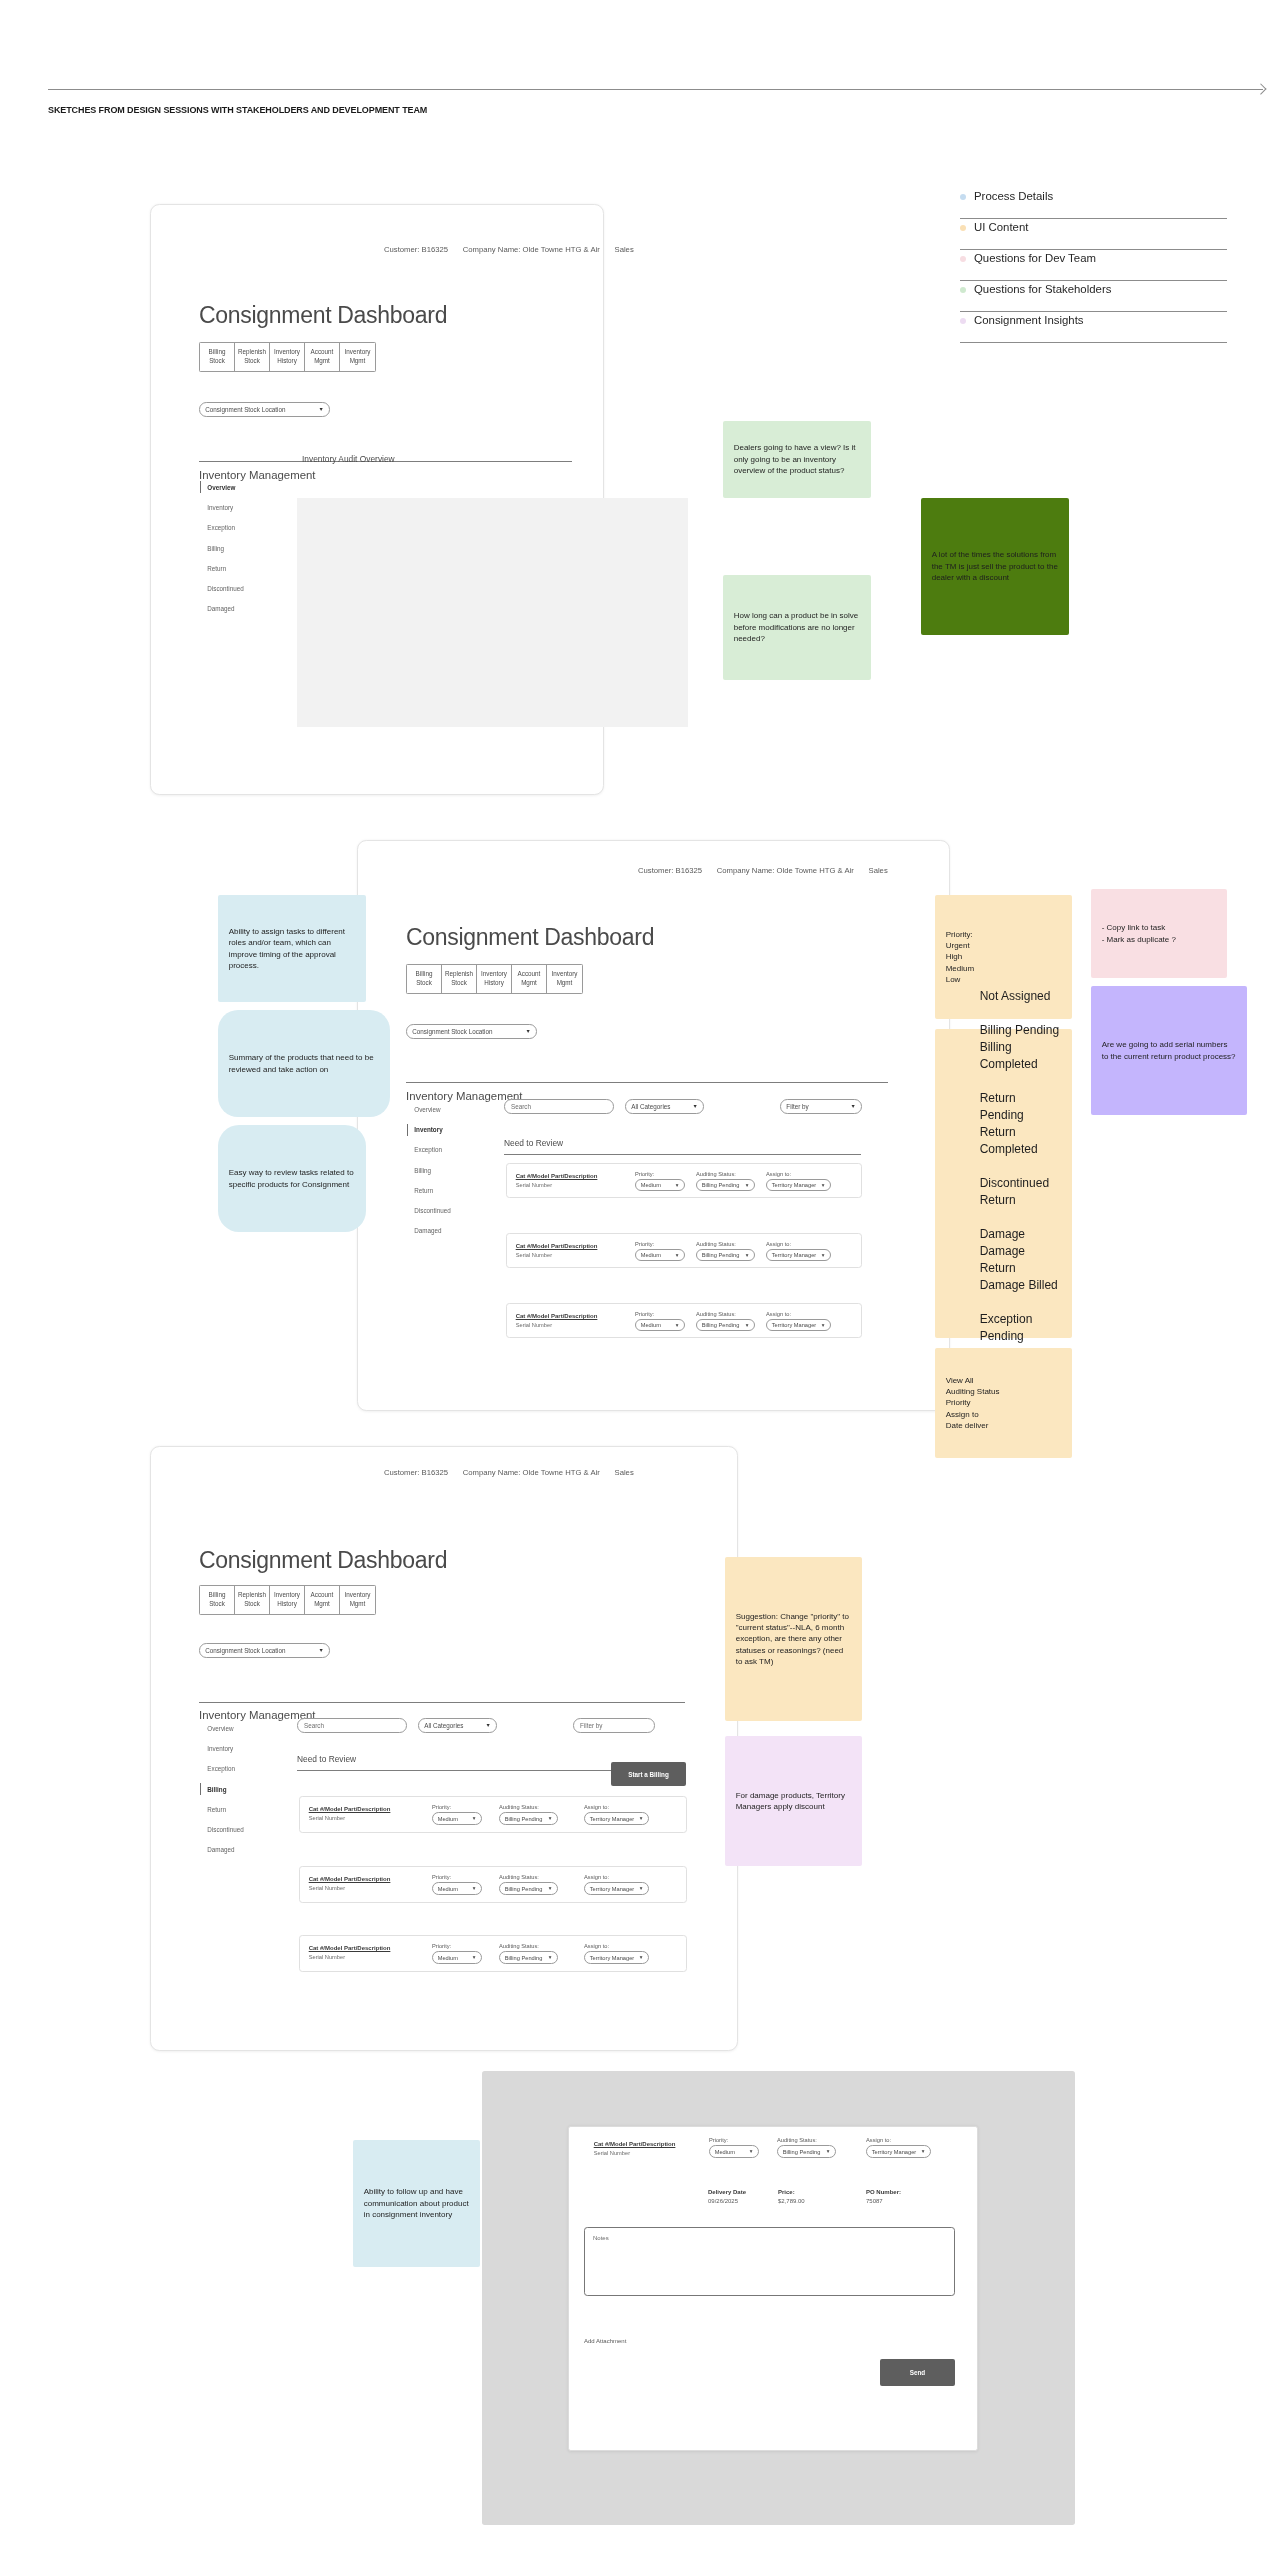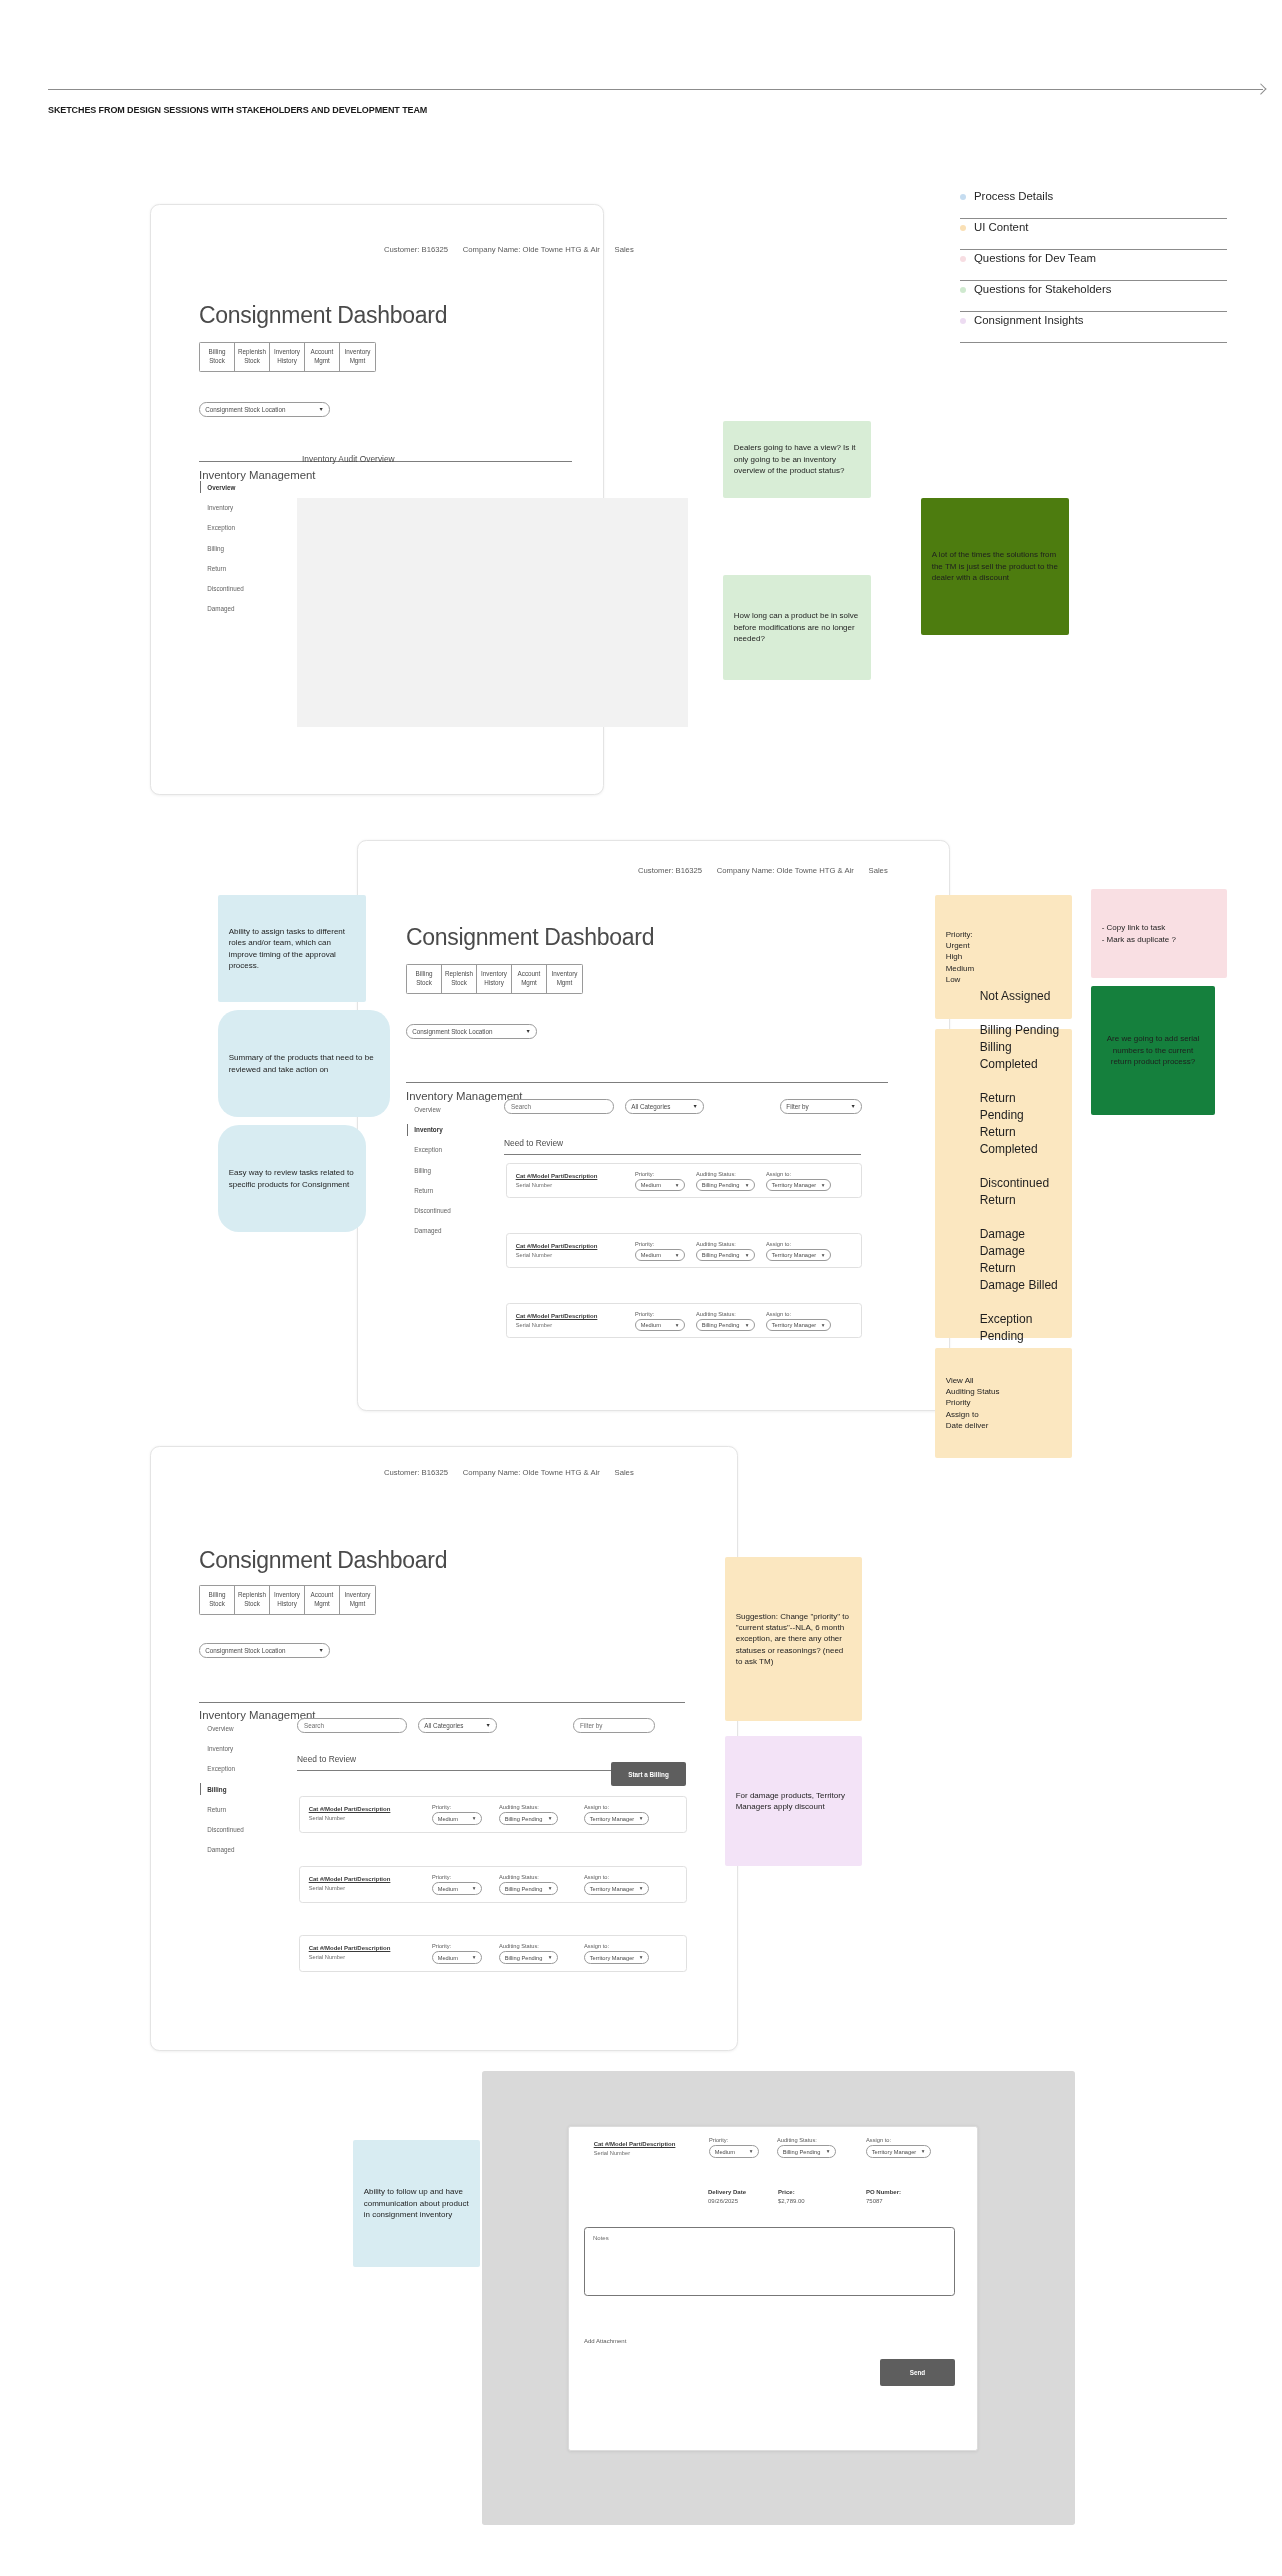--- a/index.html
+++ b/index.html
@@ -525,21 +525,21 @@
 Auditing Status
 Priority
 Assign to
 Date deliver</span>
 </div>
 
 <div class="note" style="left:1091px; top:889px; width:136px; height:89px; background:#f9dfe3;">
   <span>- Copy link to task
 - Mark as duplicate ?</span>
 </div>
-<div class="note" style="left:1091px; top:986px; width:124px; height:129px; background:#15803d;text-align:center;">
+<div class="note" style="left:1091px; top:986px; width:156px; height:129px; background:#c4b5fd;">
   <span>Are we going to add serial numbers to the current return product process?</span>
 </div>
 
 <div class="wf-card" style="left:150px; top:1446px; width:588px; height:605px;"></div>
 
 <div class="wf-meta" style="left:384px; top:1468px;">
   <span>Customer: B16325</span>
   <span>Company Name: Olde Towne HTG &amp; Air</span>
   <span>Sales</span>
 </div>

